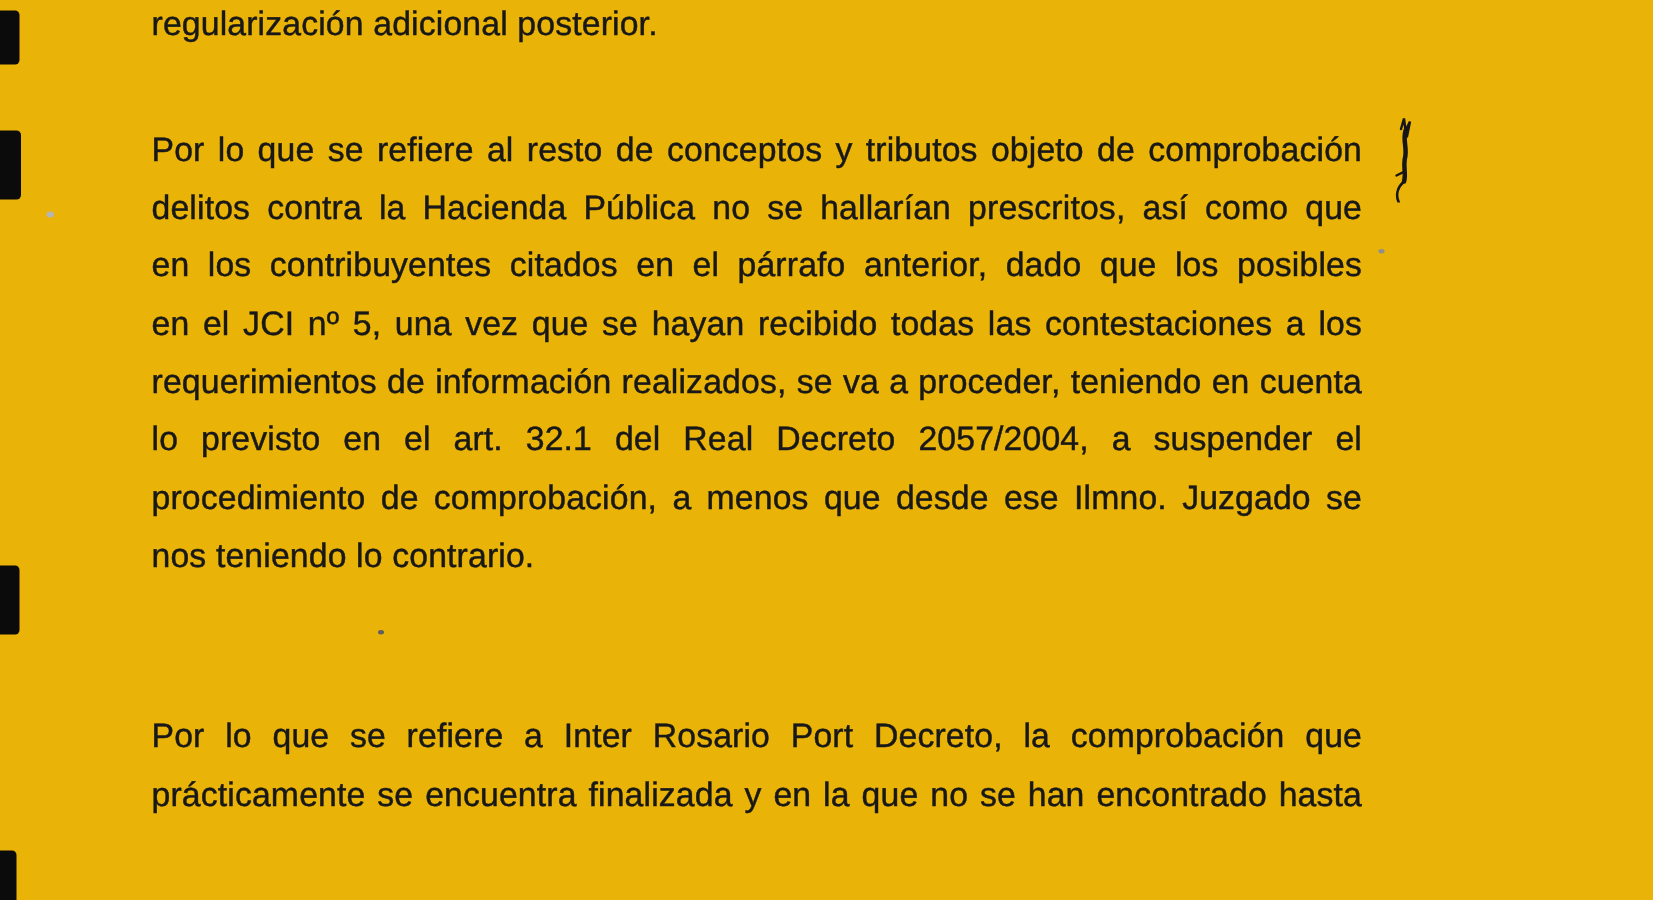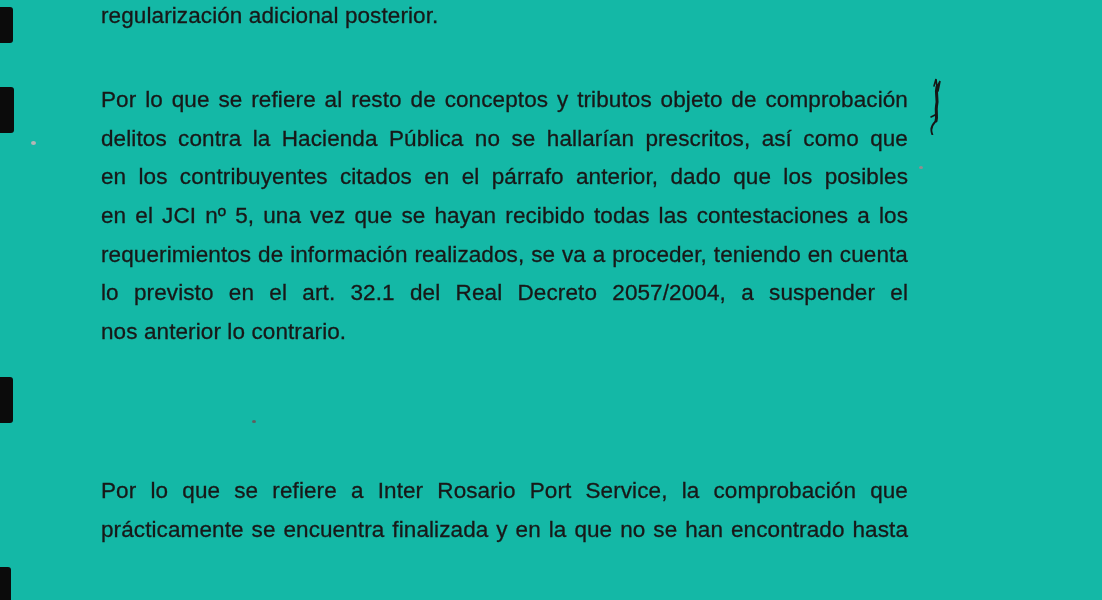--- a/index.html
+++ b/index.html
@@ -1,20 +1,20 @@
 <!DOCTYPE html>
 <html><head>
 <meta charset="utf-8">
 <style>
   html, body { margin: 0; padding: 0; background: #ffffff; }
   .page {
     position: relative;
     width: 1102px;
     height: 600px;
-    background: #14b8a6;
+    background: #eab308;
     overflow: hidden;
     font-family: "Liberation Sans", "DejaVu Sans", sans-serif;
     color: #181818;
   }
   .para {
     position: absolute;
     left: 101px;
     width: 807px;
   }
   .line {
@@ -77,25 +77,26 @@
     <div class="line flush">regularización adicional posterior.</div>
   </div>
 
   <div class="para" id="para-2">
     <div class="line">Por lo que se refiere al resto de conceptos y tributos objeto de comprobación</div>
     <div class="line">delitos contra la Hacienda Pública no se hallarían prescritos, así como que</div>
     <div class="line">en los contribuyentes citados en el párrafo anterior, dado que los posibles</div>
     <div class="line">en el JCI nº 5, una vez que se hayan recibido todas las contestaciones a los</div>
     <div class="line">requerimientos de información realizados, se va a proceder, teniendo en cuenta</div>
     <div class="line">lo previsto en el art. 32.1 del Real Decreto 2057/2004, a suspender el</div>
-    <div class="line flush">nos anterior lo contrario.</div>
+    <div class="line">procedimiento de comprobación, a menos que desde ese Ilmno. Juzgado se</div>
+    <div class="line flush">nos teniendo lo contrario.</div>
   </div>
 
   <div class="para" id="para-3">
-    <div class="line">Por lo que se refiere a Inter Rosario Port Service, la comprobación que</div>
+    <div class="line">Por lo que se refiere a Inter Rosario Port Decreto, la comprobación que</div>
     <div class="line">prácticamente se encuentra finalizada y en la que no se han encontrado hasta</div>
   </div>
 
   <svg class="pen-mark" viewBox="0 0 24 58" xmlns="http://www.w3.org/2000/svg">
     <g stroke="#161616" fill="none" stroke-linecap="round">
       <path d="M10,9 L12,2 L13,10 L16,4 L14,14" stroke-width="1.6"></path>
       <path d="M13,10 C11,17 14.5,22 12.5,29 C11.5,35 13.5,39 12,44" stroke-width="3"></path>
       <path d="M7,40 L12,37.5" stroke-width="1.6"></path>
       <path d="M11,45 C7.5,48.5 6.5,53.5 8.5,58" stroke-width="1.8"></path>
     </g>

